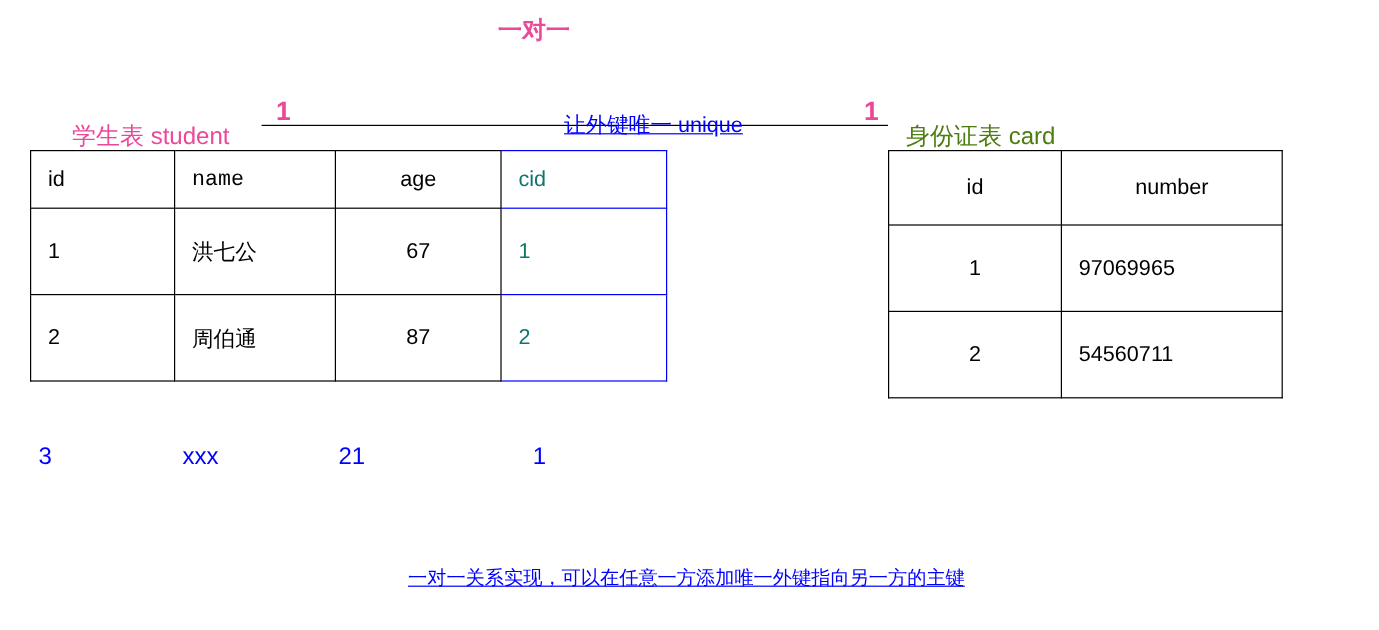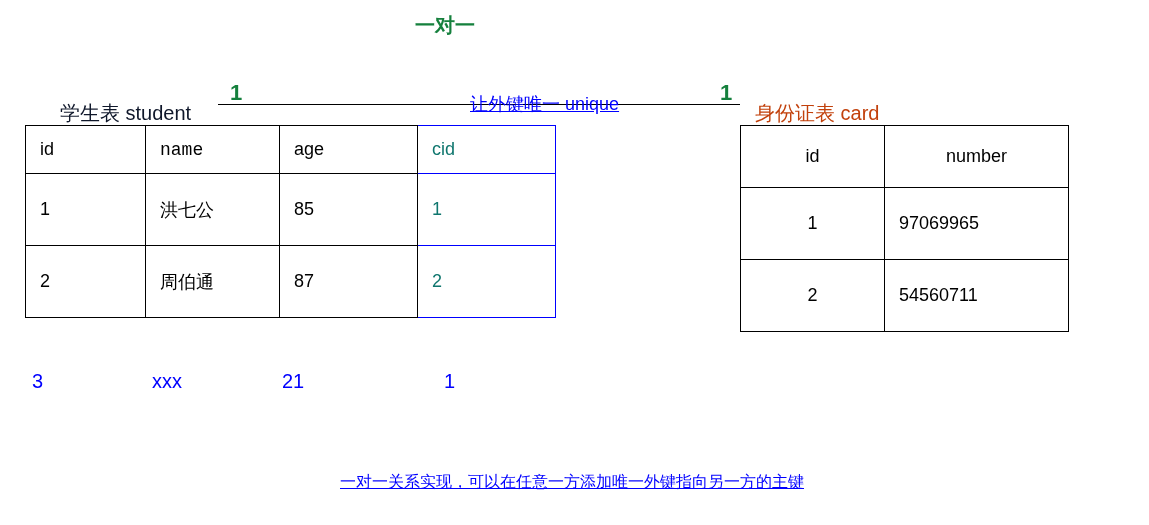--- a/index.html
+++ b/index.html
@@ -9,21 +9,21 @@
     }
     body {
       font-family: Arial, "Microsoft YaHei", sans-serif;
       font-size: 18px;
       background: #fff;
       width: 1149px;
       height: 525px;
       position: relative;
     }
     .red-text {
-      color: #15803d;
+      color: #ec4899;
       font-weight: bold;
     }
     .blue-text {
       color: #0000ff;
     }
     .title-top {
       position: absolute;
       top: 12px;
       left: 415px;
       font-size: 20px;
@@ -38,28 +38,28 @@
       position: absolute;
       top: 80px;
       left: 720px;
       font-size: 22px;
     }
     .student-caption {
       position: absolute;
       top: 100px;
       left: 60px;
       font-size: 20px;
-      color: #0f172a;
+      color: #ec4899;
     }
     .card-caption {
       position: absolute;
       top: 100px;
       left: 755px;
       font-size: 20px;
-      color: #c2410c;
+      color: #4d7c0f;
       text-align: right;
     }
     .unique-label {
       position: absolute;
       top: 92px;
       left: 470px;
       font-size: 18px;
       text-decoration: underline;
     }
     .connector-line {
@@ -86,21 +86,21 @@
       height: 48px;
     }
     .student-table .data-row td {
       height: 72px;
     }
     .student-table td .cell-inner {
       padding: 0 14px;
     }
     .student-table .col-id { width: 120px; }
     .student-table .col-name { width: 134px; font-family: Liberation Mono, monospace; }
-    .student-table .col-age { width: 138px; }
+    .student-table .col-age { width: 138px; text-align: center; }
     .student-table .col-cid { width: 138px; }
     .student-table .cid-col {
       border: 1.5px solid #0000ff;
       color: #0f766e;
     }
     .card-table {
       position: absolute;
       top: 125px;
       left: 740px;
       border-collapse: collapse;
@@ -169,21 +169,21 @@
         </td>
   </tr>
   <tr class="data-row">
     <td class="col-id">
           <div class="cell-inner">1</div>
         </td>
     <td class="col-name">
           <div class="cell-inner">洪七公</div>
         </td>
     <td class="col-age">
-          <div class="cell-inner">85</div>
+          <div class="cell-inner">67</div>
         </td>
     <td class="col-cid cid-col">
           <div class="cell-inner">1</div>
         </td>
   </tr>
   <tr class="data-row">
     <td class="col-id">
           <div class="cell-inner">2</div>
         </td>
     <td class="col-name">

